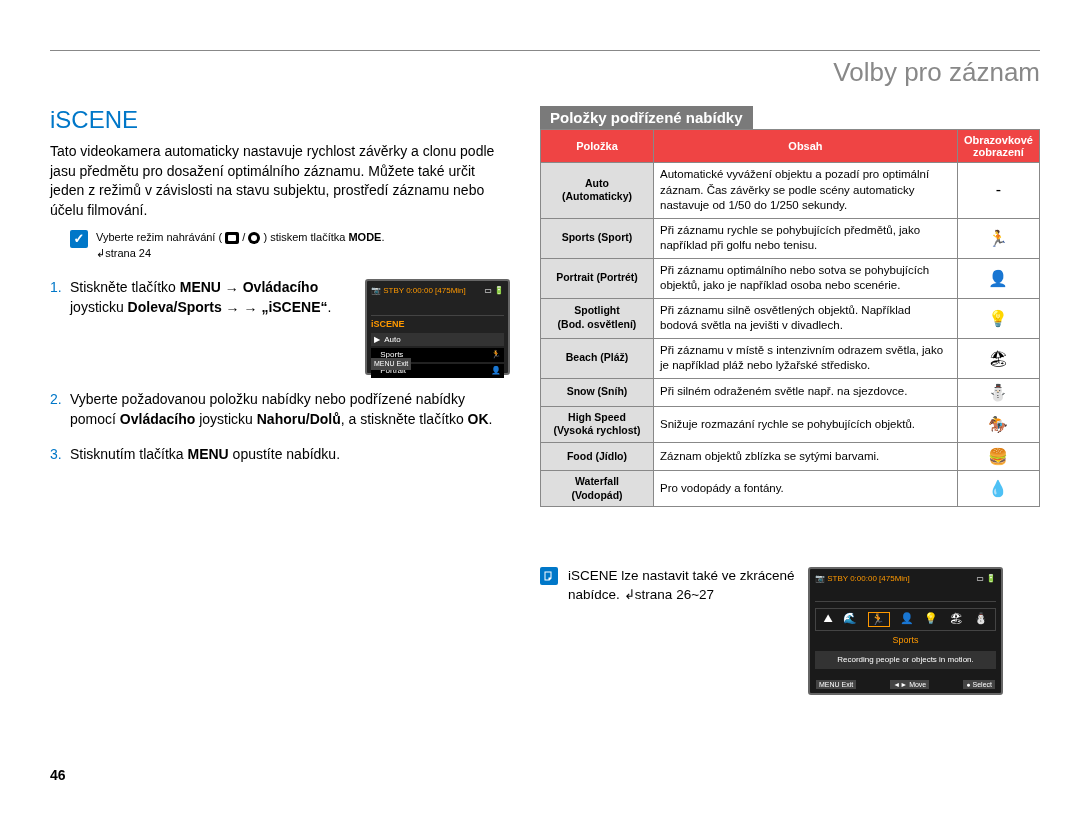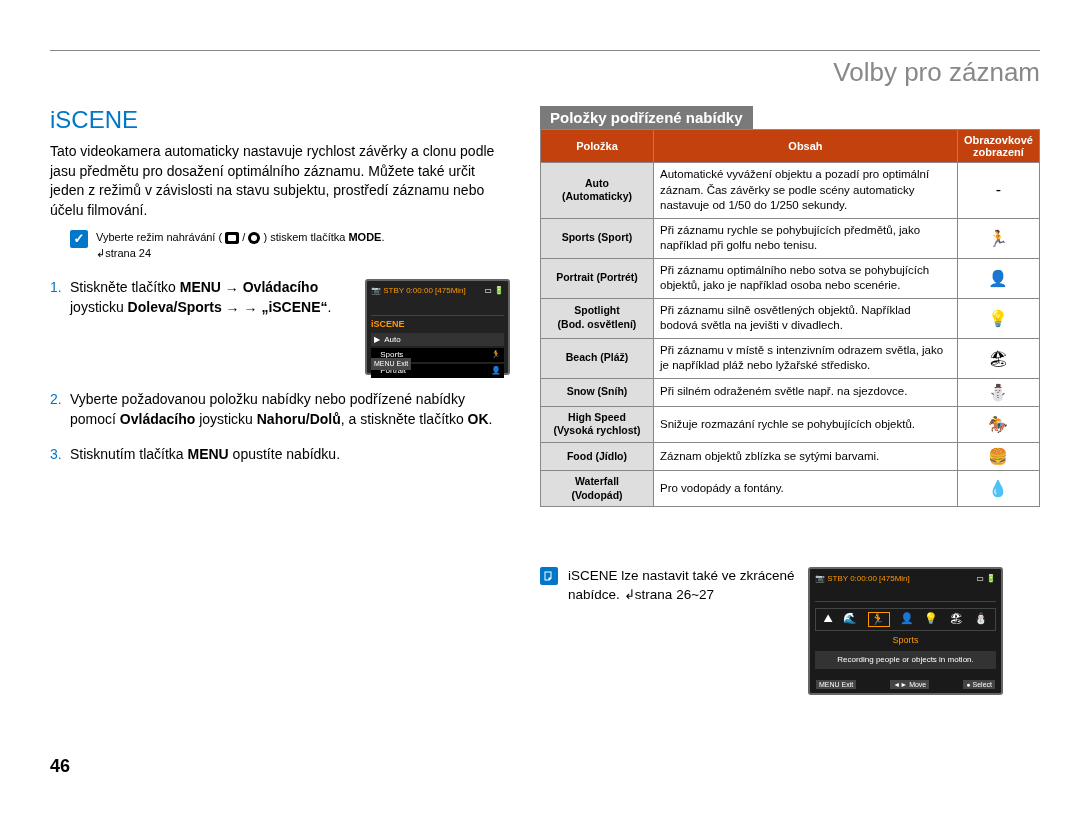--- a/index.html
+++ b/index.html
@@ -125,21 +125,21 @@
     font-size: 15px;
     font-weight: bold;
     display: inline-block;
   }
   table.submenu {
     border-collapse: collapse;
     width: 100%;
     font-size: 11px;
   }
   table.submenu th {
-    background: #c2410c;
+    background: #ef4444;
     color: #fff;
     font-weight: bold;
     padding: 4px 6px;
     border: 1px solid #888;
     font-size: 11px;
     text-align: center;
   }
   table.submenu td {
     border: 1px solid #888;
     padding: 4px 6px;
@@ -181,24 +181,24 @@
     padding:5px;
     position: relative;
   }
   .lcd2-iconrow{display:flex;justify-content:space-around;margin-top:6px;border:1px solid #444;padding:3px 2px;font-size:11px;}
   .lcd2-label{text-align:center;color:#f90;font-size:9px;margin-top:4px;}
   .lcd2-desc{background:#333;text-align:center;font-size:8px;padding:4px;margin-top:6px;line-height:1.2;}
   .lcd2-bot{display:flex;justify-content:space-between;position:absolute;bottom:4px;left:6px;right:6px;font-size:7px;}
   .lcd2-bot span{background:#444;padding:1px 3px;}
   .page-number {
     position: absolute;
-    bottom: 18px;
+    bottom: 12px;
     left: 50px;
     font-weight: bold;
-    font-size: 18px;
+    font-size: 14px;
   }
   .mini-icon{display:inline-block;width:14px;height:12px;background:#000;border-radius:2px;vertical-align:middle;position:relative;}
   .mini-icon.cam::after{content:"";position:absolute;left:3px;top:3px;width:8px;height:6px;background:#fff;border-radius:1px;}
   .mini-icon.photo{border-radius:50%;width:12px;height:12px;}
   .mini-icon.photo::after{content:"";position:absolute;left:3px;top:3px;width:6px;height:6px;background:#fff;border-radius:50%;}
   .arrow-r{font-family:Arial;}
   .ret-ar{display:inline-block;transform:scaleX(-1);}
 </style>
 </head>
 <body>

